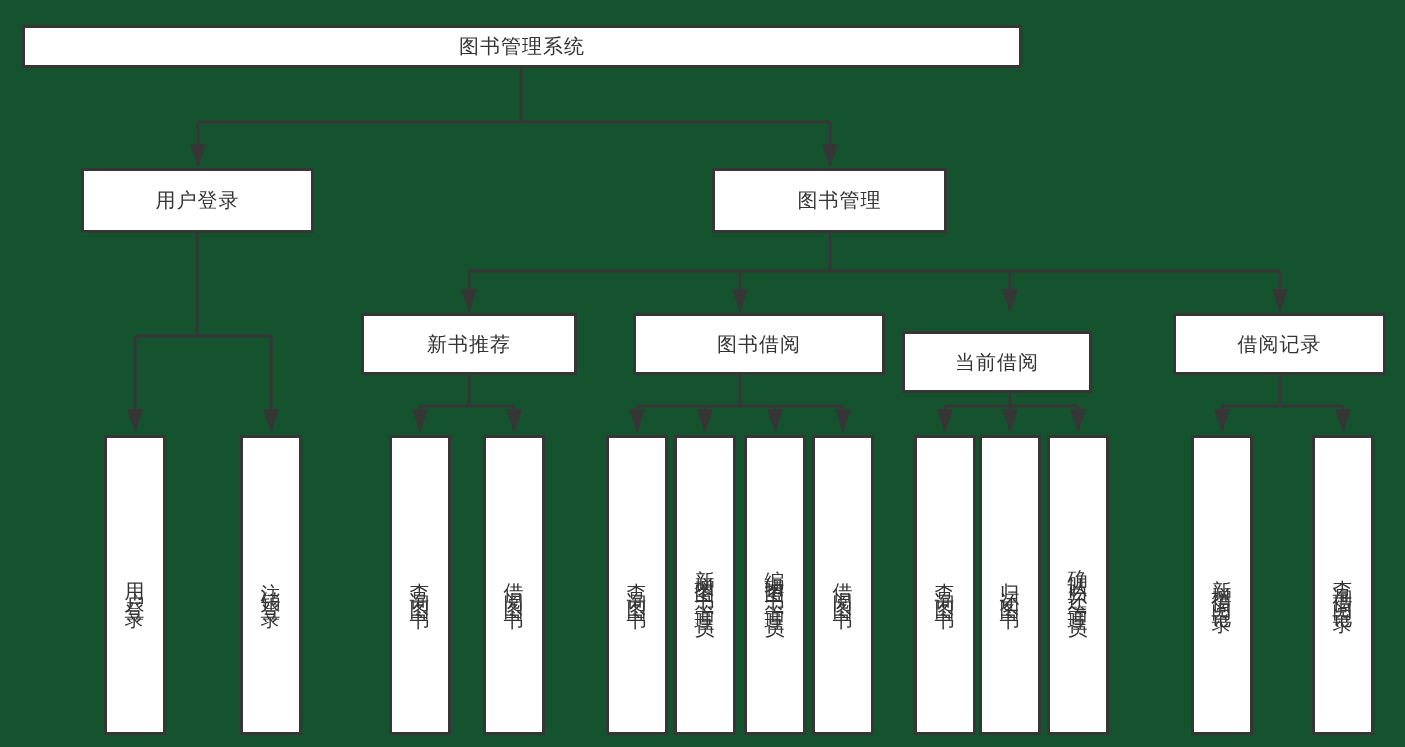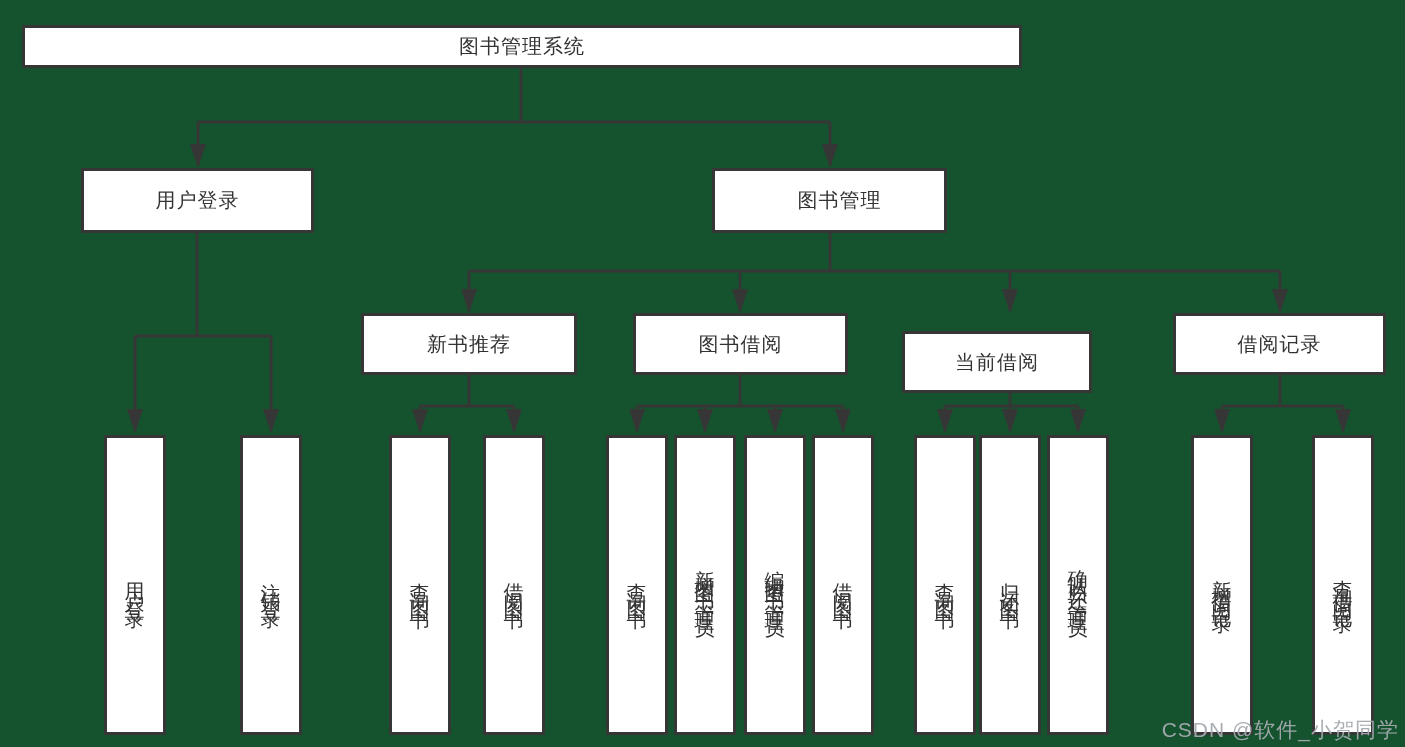--- a/index.html
+++ b/index.html
@@ -121,21 +121,21 @@
   <div class="node h" style="left:81px; top:168px; width:233px; height:65px;">
     <span>用户登录</span>
   </div>
   <div class="node h" style="left:712px; top:168px; width:235px; height:65px;padding-left:20px;">
     <span>图书管理</span>
   </div>
 
   <div class="node h" style="left:361px; top:313px; width:216px; height:62px;">
     <span>新书推荐</span>
   </div>
-  <div class="node h" style="left:633px; top:313px; width:215px; height:62px;justify-content:center;">
+  <div class="node h" style="left:633px; top:313px; width:252px; height:62px;justify-content:center;">
     <span>图书借阅</span>
   </div>
   <div class="node h" style="left:902px; top:331px; width:190px; height:62px;">
     <span>当前借阅</span>
   </div>
   <div class="node h" style="left:1173px; top:313px; width:213px; height:62px;font-family:Liberation Serif, serif;">
     <span>借阅记录</span>
   </div>
 
   <div class="node v" style="left:104px; top:435px; width:62px; height:300px;">
@@ -171,15 +171,14 @@
   <div class="node v long" style="left:1047px; top:435px; width:62px; height:300px;">
     <span>确认归还（管理员）</span>
   </div>
   <div class="node v long" style="left:1191px; top:435px; width:62px; height:300px;">
     <span>新增借阅记录</span>
   </div>
   <div class="node v long" style="left:1312px; top:435px; width:62px; height:300px;">
     <span>查询借阅记录</span>
   </div>
 
-  <div class="watermark">CSDN @软件_小贺同学</div>
 
 </div>
 
 </body></html>

